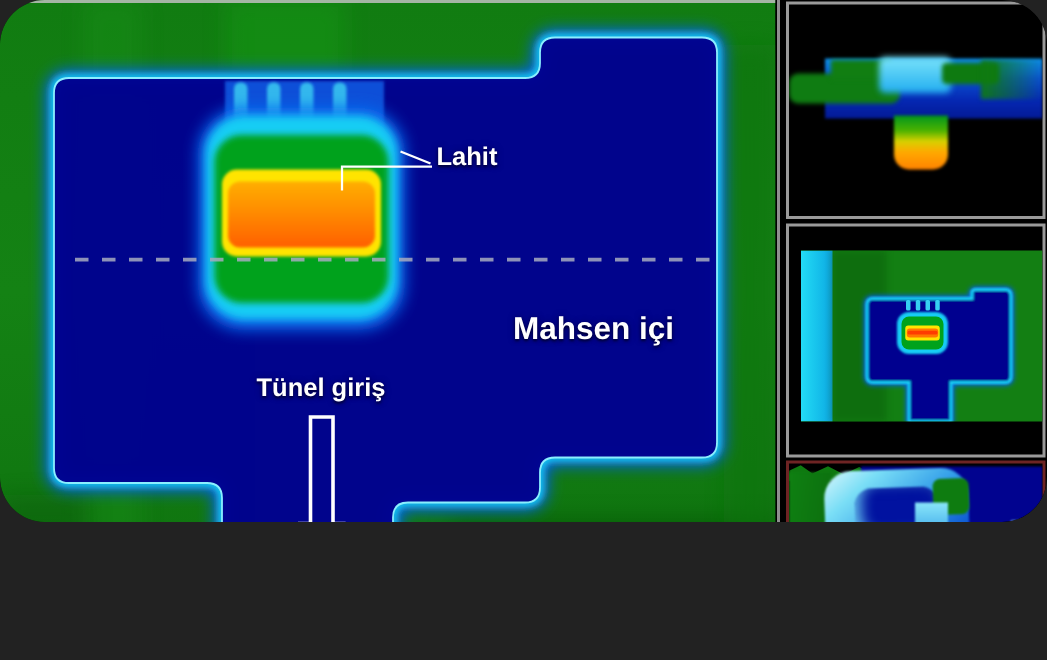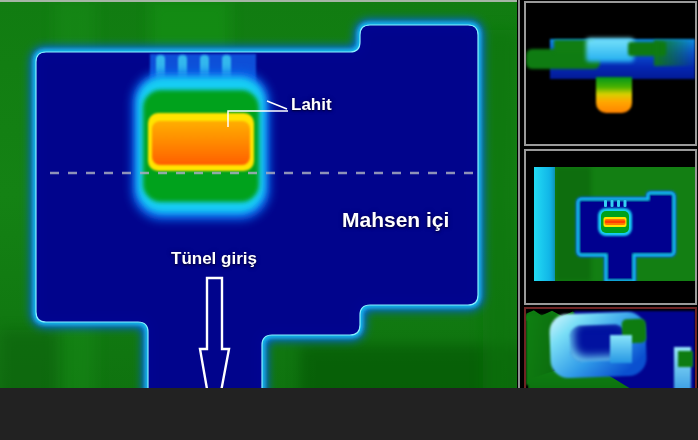--- a/index.html
+++ b/index.html
@@ -2,22 +2,22 @@
 <html style="--soil-green: #117c11; --void-navy: #01028f; --edge-cyan: #19cdf4; --target-orange: #ff8c00; --target-yellow: #ffe400; --target-green: #00a21c; --dashed-line-gray: #a7abc0; --label-white: #ffffff; --panel-border-gray: #9a9a9a; --panel3-border-maroon: #6e2424; --frame-black: #000000;"><head>
 <meta charset="utf-8">
 <style>
   :root{
     --soil-green:#117c11; --void-navy:#01028f; --edge-cyan:#19cdf4;
     --target-orange:#ff8c00; --target-yellow:#ffe400; --target-green:#00a21c;
     --dashed-line-gray:#a7abc0; --label-white:#ffffff;
     --panel-border-gray:#9a9a9a; --panel3-border-maroon:#6e2424; --frame-black:#000000;
   }
   html,body{margin:0;padding:0;background:#222;}
-  #stage{position:relative;width:698px;height:388px;background:var(--frame-black);
-    overflow:hidden;font-family:"Liberation Sans",sans-serif;}
+  #stage{position:relative;width:698px;height:348px;background:var(--frame-black);
+    overflow:hidden;font-family:"Liberation Sans",sans-serif;border-radius:30px;}
   .abs{position:absolute;}
   .label{position:absolute;color:var(--label-white);font-weight:bold;
     text-shadow:0 1px 2px rgba(0,0,40,.9),0 0 4px rgba(0,0,60,.5);white-space:nowrap;}
   #lahit-label{left:291px;top:95px;font-size:17px;}
   #mahsen-label{left:342px;top:208px;font-size:21px;}
   #tunel-label{left:171px;top:249px;font-size:17px;}
   #divider{left:518px;top:0;width:2px;height:440px;background:#8f8f8f;}
   .panel{position:absolute;left:524px;width:173px;background:#000;
     border:2px solid var(--panel-border-gray);box-sizing:border-box;}
   #panel-xsection{top:1px;height:145px;}

